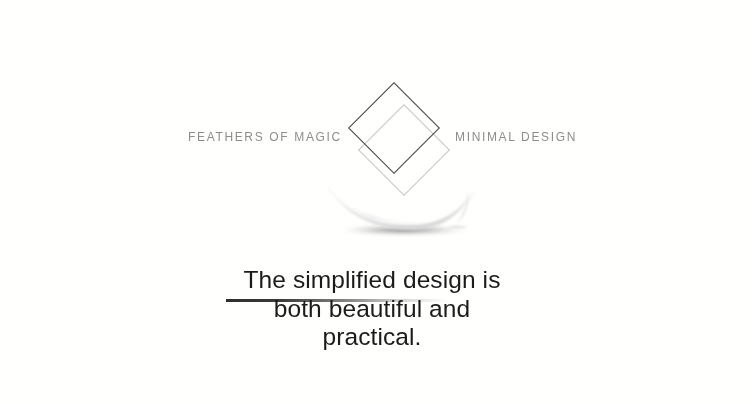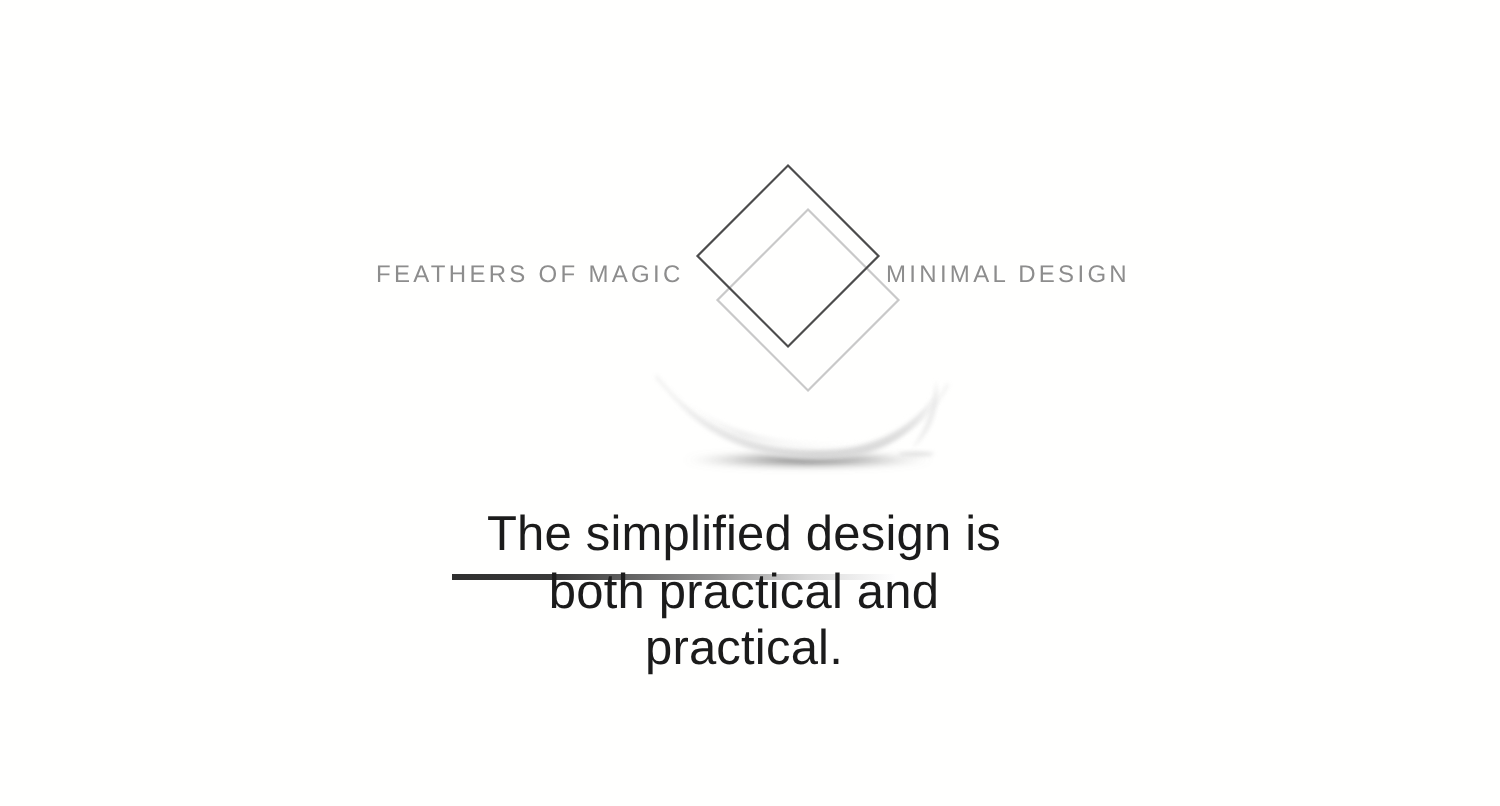--- a/index.html
+++ b/index.html
@@ -36,21 +36,21 @@
     line-height: 34px;
     letter-spacing: 1.65px;
     color: #8d8d8d;
     white-space: nowrap;
     font-weight: 400;
   }
   .brand-label.left {
     left: 188px;
   }
   .brand-label.right {
-    left: 443px;
+    left: 455px;
   }
 
   
   .logo {
     position: absolute;
     left: 330px;
     top: 72px;
     width: 140px;
     height: 140px;
   }
@@ -67,21 +67,21 @@
     height: 75px;
   }
   .feather svg {
     display: block;
   }
 
   
   .headline-wrap {
     position: absolute;
     left: 0;
-    top: 254px;
+    top: 266px;
     width: 744px;
   }
 
   .rule {
     position: absolute;
     left: 226px;
     top: 33px;
     width: 222px;
     height: 3px;
     background: linear-gradient(to right, #2f2f2f 0%, #3a3a3a 24%, #8e8e8e 58%, #d8d8d8 80%, #ffffff 100%);
@@ -159,18 +159,18 @@
       <path d="M150 20 C 152 34, 148 46, 138 54 C 146 44, 149 32, 150 20 Z" fill="#e4e4e4" opacity="0.85" filter="url(#softBlur)"></path>
 
       <ellipse cx="140" cy="57" rx="9" ry="1.2" fill="#c7c7c7" opacity="0.5" filter="url(#softBlur)"></ellipse>
     </svg>
   </div>
 
   <div class="headline-wrap">
     <div class="rule"></div>
     <p class="headline">
       <span class="line">The simplified design is</span>
-      <span class="line">both practical and</span>
+      <span class="line">both beautiful and</span>
       <span class="line">practical.</span>
     </p>
   </div>
 
 </div>
 
 </body></html>

